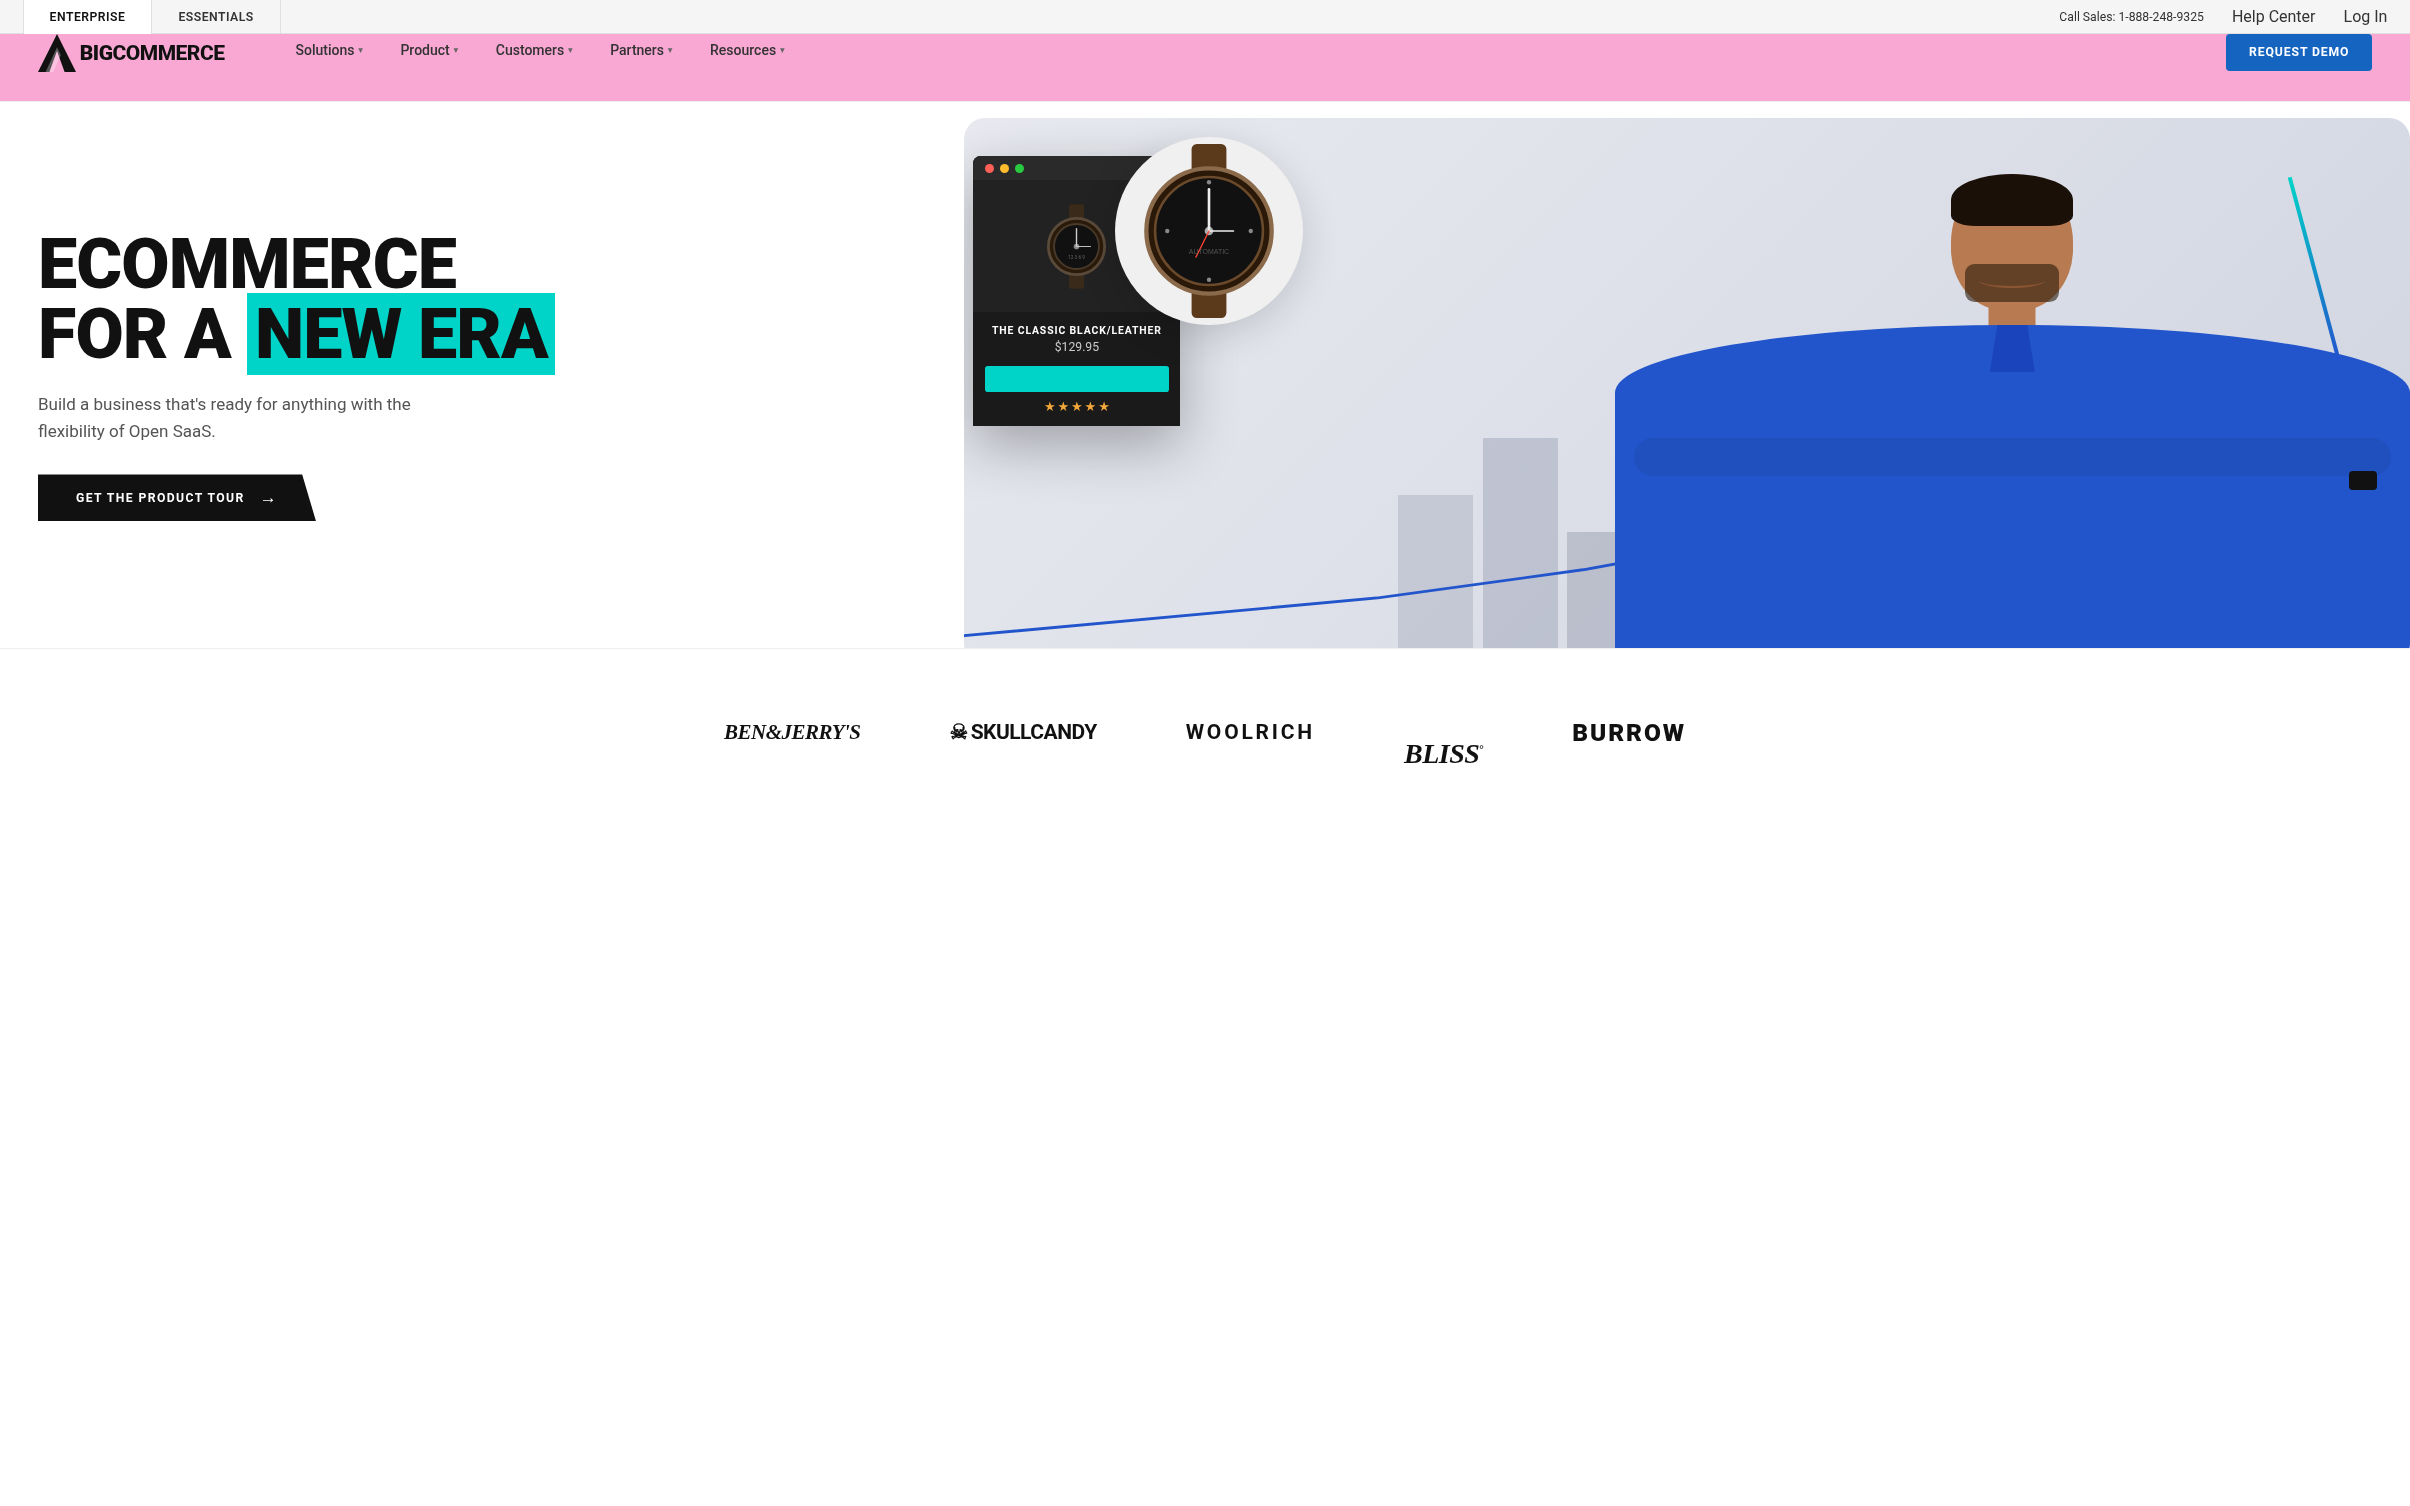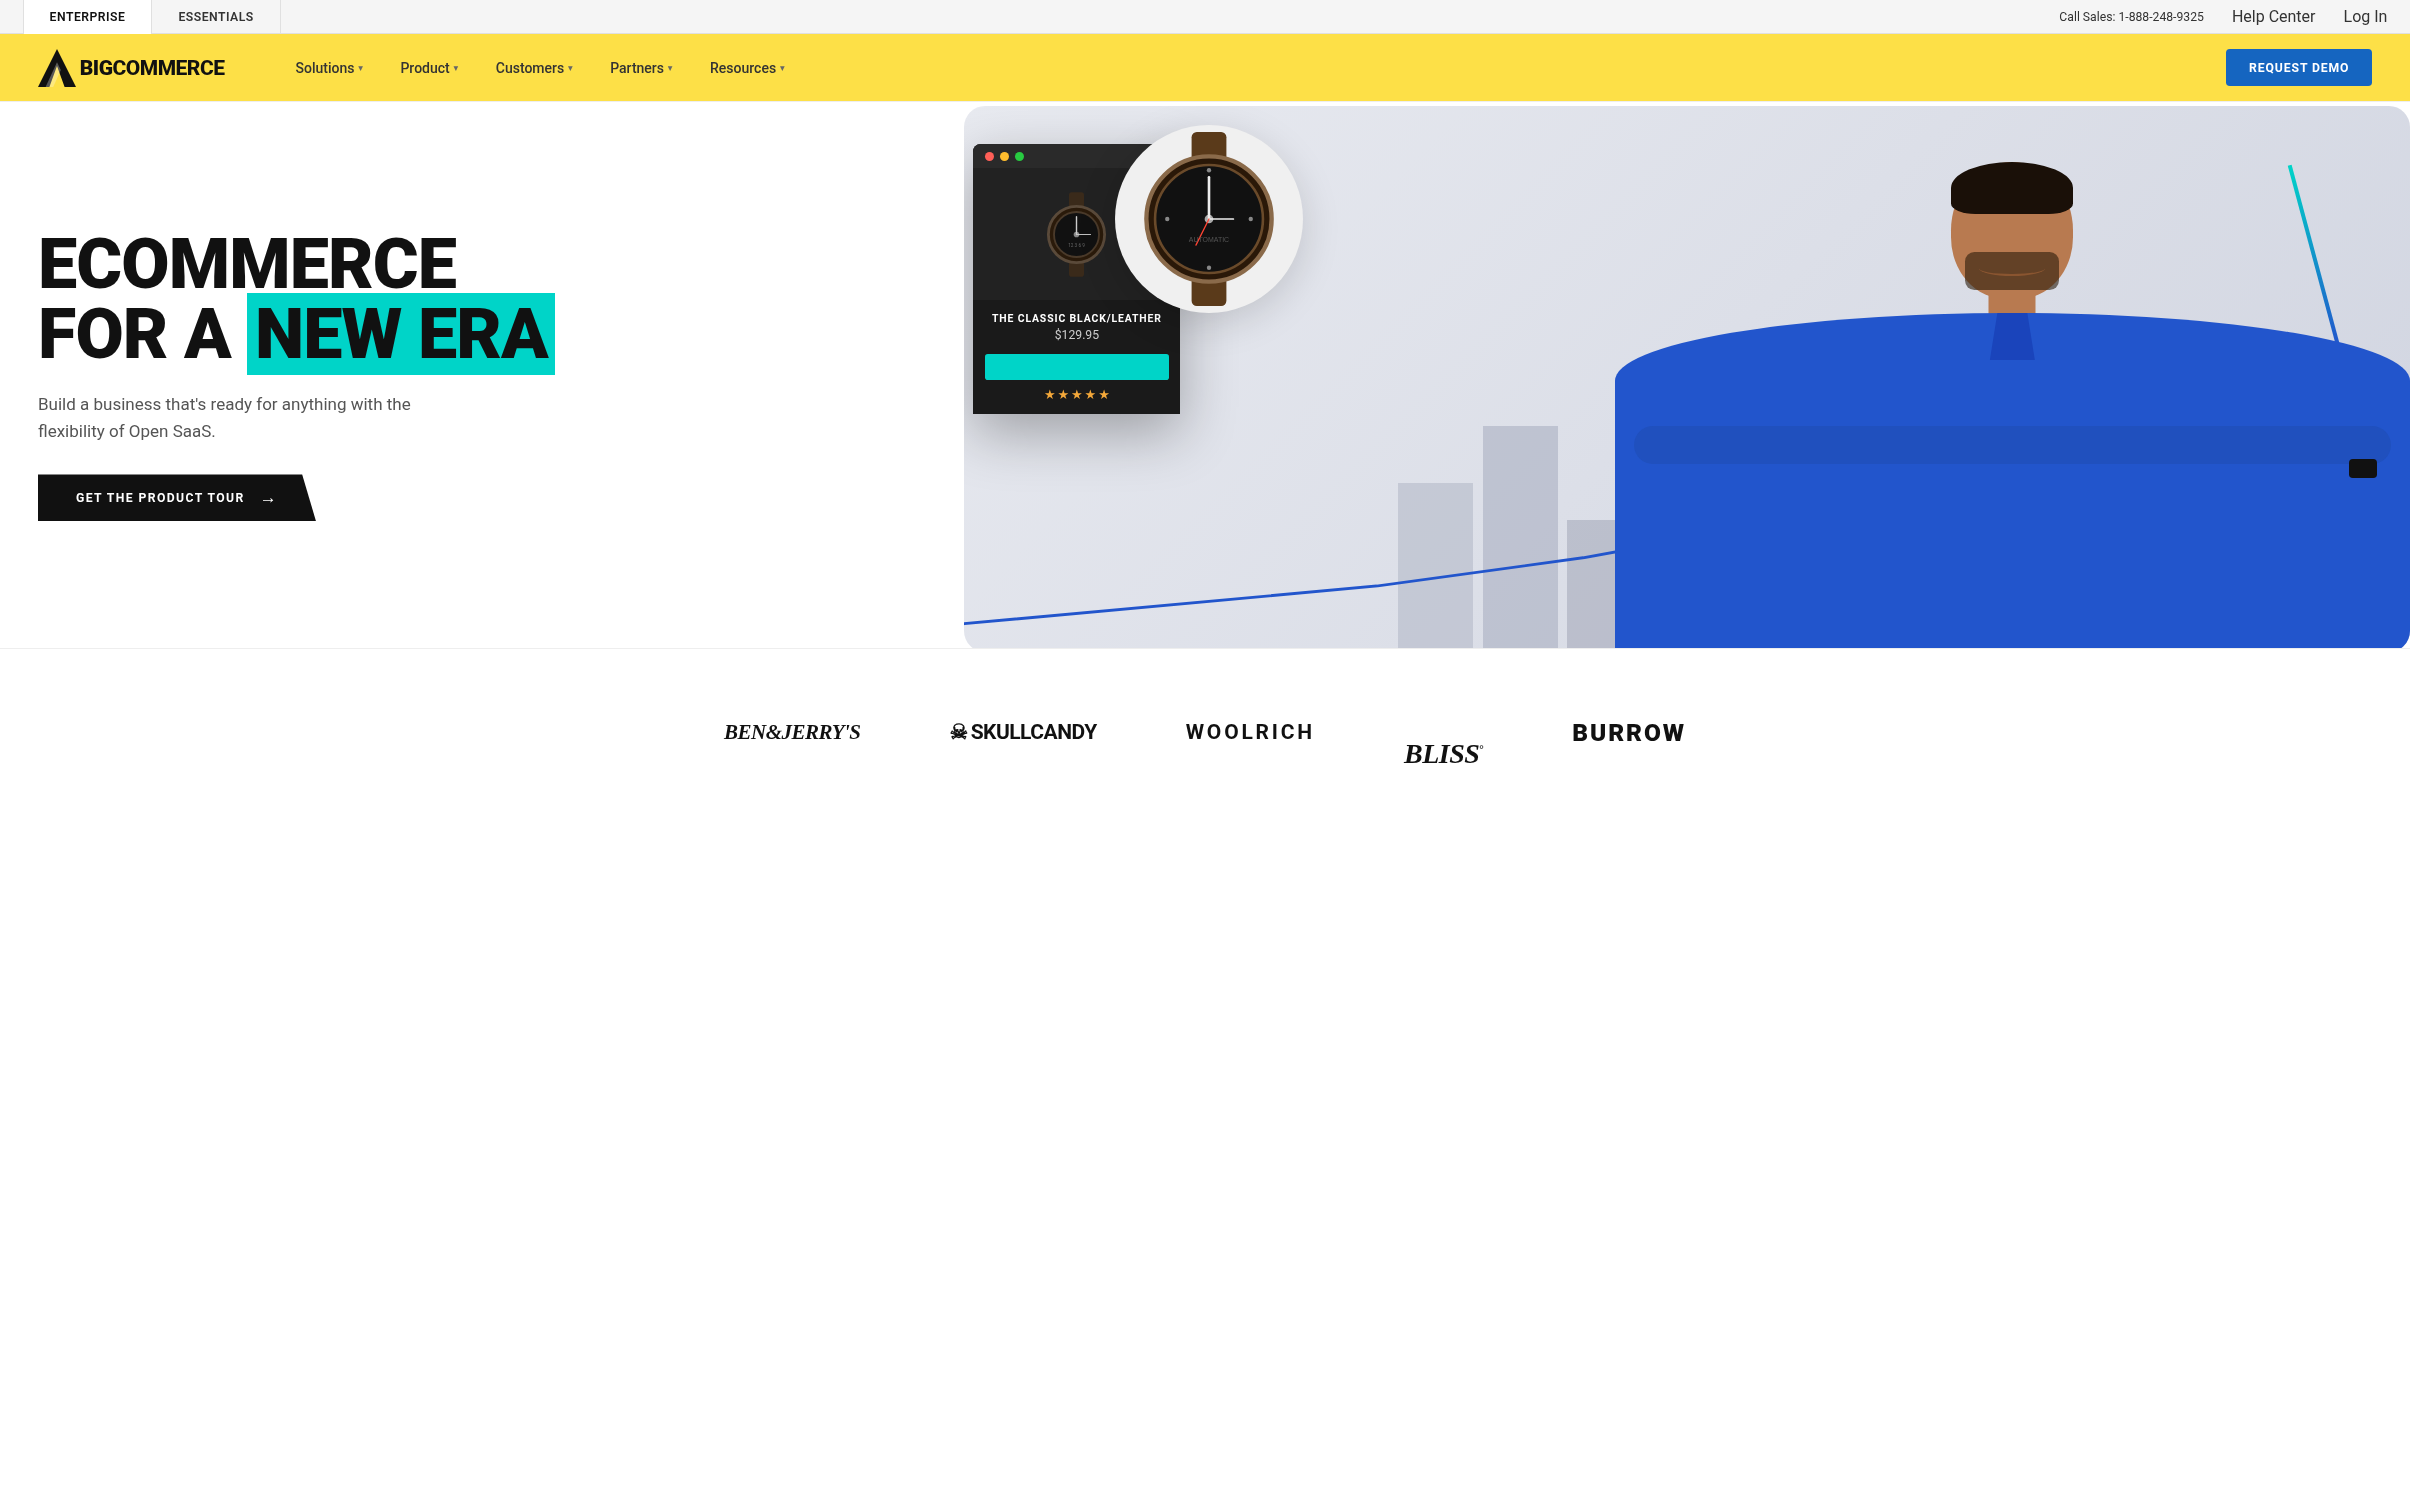--- a/index.html
+++ b/index.html
@@ -38,24 +38,24 @@
       align-items: center;
       font-size: 12.2px;
       color: #333;
       margin-left: 48px;
     }
     .topbar-right a { text-decoration: none; color: #333; font-size: 16px; }
 
     
     .main-nav {
       display: flex;
-      align-items: center;
+      align-items: flex-start;
       padding: 0 38px;
       height: 68px;
-      background: #fde047;
+      background: #f9a8d4;
       border-bottom: 0.9px solid #eee;
       position: relative;
     }
     .logo {
       display: flex;
       align-items: center;
       margin-right: 56px;
       text-decoration: none;
     }
     .logo-icon {
@@ -158,21 +158,21 @@
       position: absolute;
       right: 0;
       top: 0;
       width: 60%;
       height: 100%;
       z-index: 1;
     }
     .hero-bg-person {
       position: absolute;
       right: 0;
-      top: 4px;
+      top: 16px;
       width: 100%;
       height: 100%;
       background: linear-gradient(135deg, #e8eaf0 0%, #d0d4e0 100%);
       overflow: hidden;
       border-radius: 21px;
     }
 
     
     .product-card-mock {
       position: absolute;

